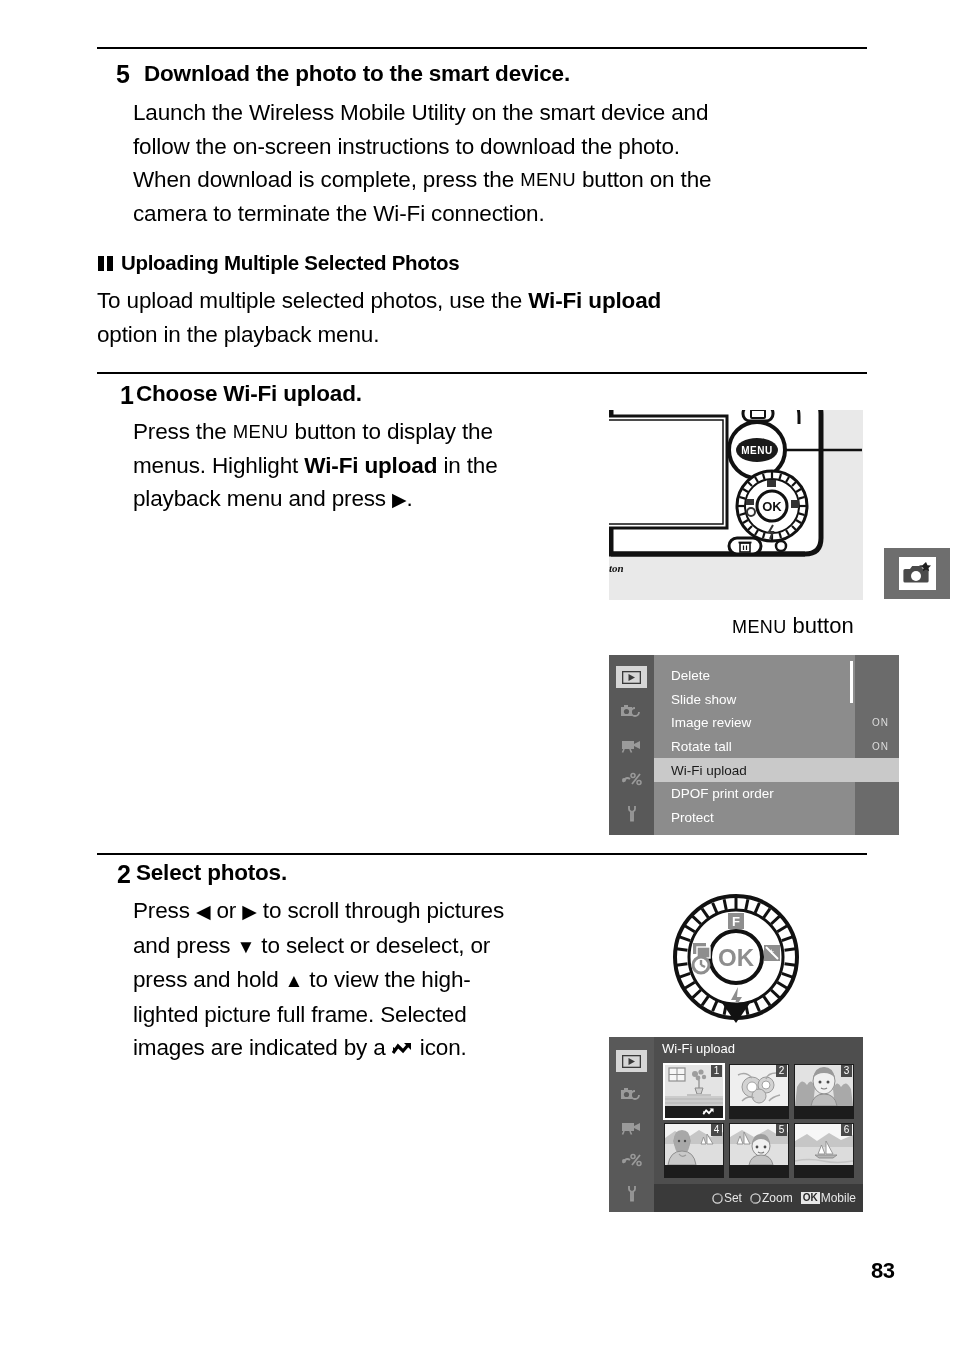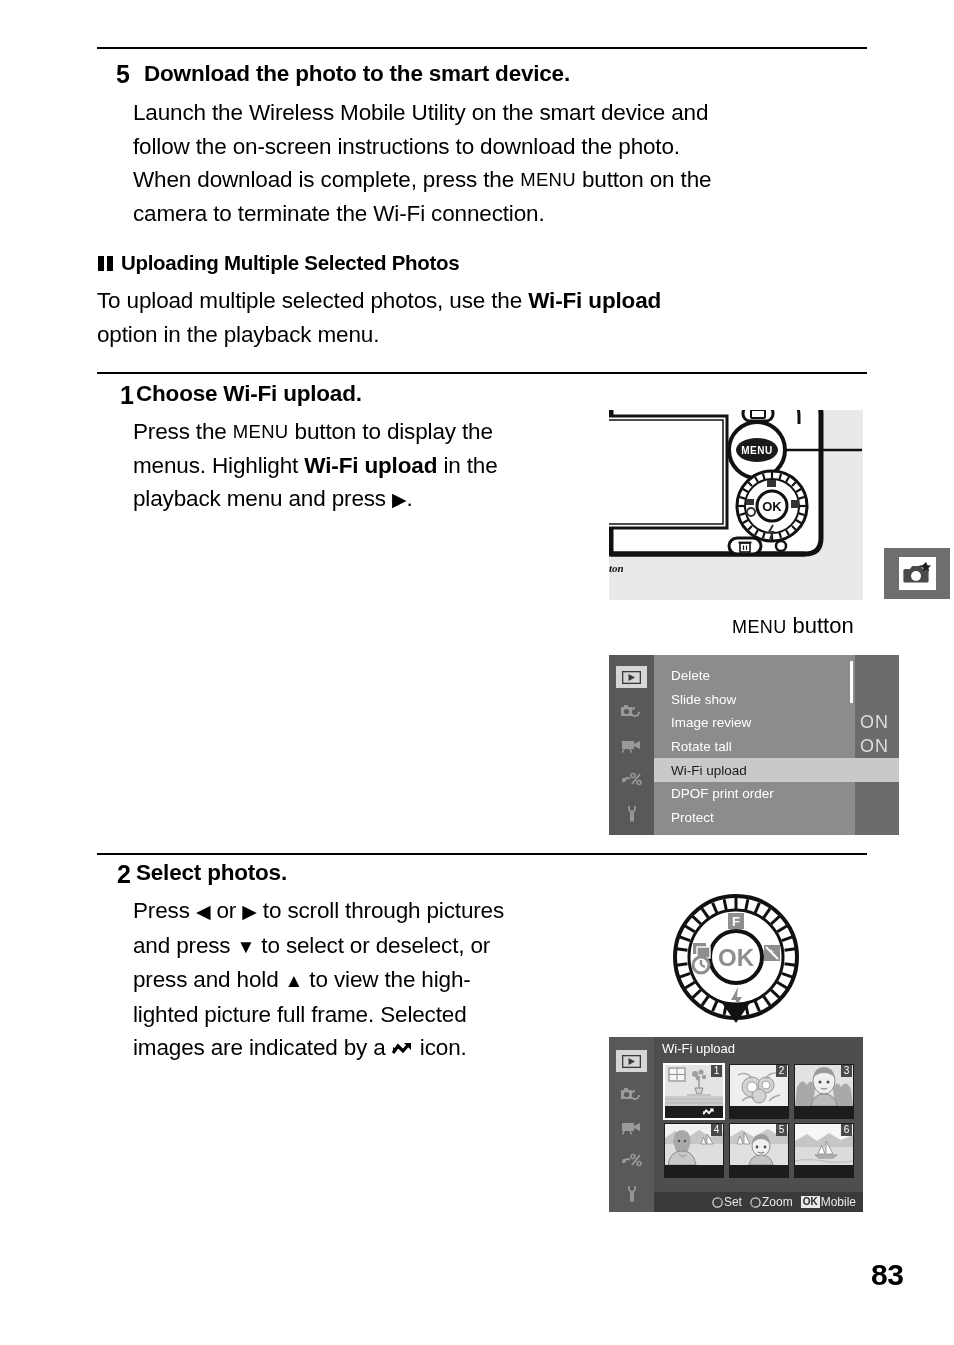--- a/index.html
+++ b/index.html
@@ -183,21 +183,21 @@
     padding-left: 17px;
     box-sizing: border-box;
   }
   #menu-screen .menu-row.highlight {
     background: #c9c9c9;
     color: #1a1a1a;
   }
   #menu-screen .menu-row .row-val {
     position: absolute;
     right: 10px;
-    font-size: 18px;
+    font-size: 10px;
     letter-spacing: 1px;
     color: #dddddd;
   }
   #menu-screen .val-col {
     position: absolute;
     right: 0; top: 0;
     width: 44px; height: 100%;
     background: #6b6b6b;
   }
   #menu-screen .scrollbar {
@@ -302,21 +302,21 @@
     position: absolute;
     left: 38px;
     bottom: 1px;
     color: #ffffff;
     font-size: 11px;
     line-height: 11px;
   }
   #thumb-screen .footer {
     position: absolute;
     left: 45px; right: 0; bottom: 0;
-    height: 20px;
+    height: 28px;
     background: #3a3a3a;
     display: flex;
     align-items: center;
     justify-content: flex-end;
     gap: 8px;
     padding-right: 7px;
     font-size: 12px;
     color: #e8e8e8;
   }
   #thumb-screen .footer .hint { display: flex; align-items: center; gap: 1px; }
@@ -327,21 +327,21 @@
     font-weight: bold;
     padding: 0 2px;
     line-height: 12px;
   }
 
   
   #page-number {
     position: absolute;
     left: 871px;
     top: 1258px;
-    font-size: 30px;
+    font-size: 22px;
     font-weight: bold;
     letter-spacing: -0.5px;
     text-align: center;
   }
 </style>
 </head>
 <body>
 
 <div class="rule" style="top:47px;"></div>
 

